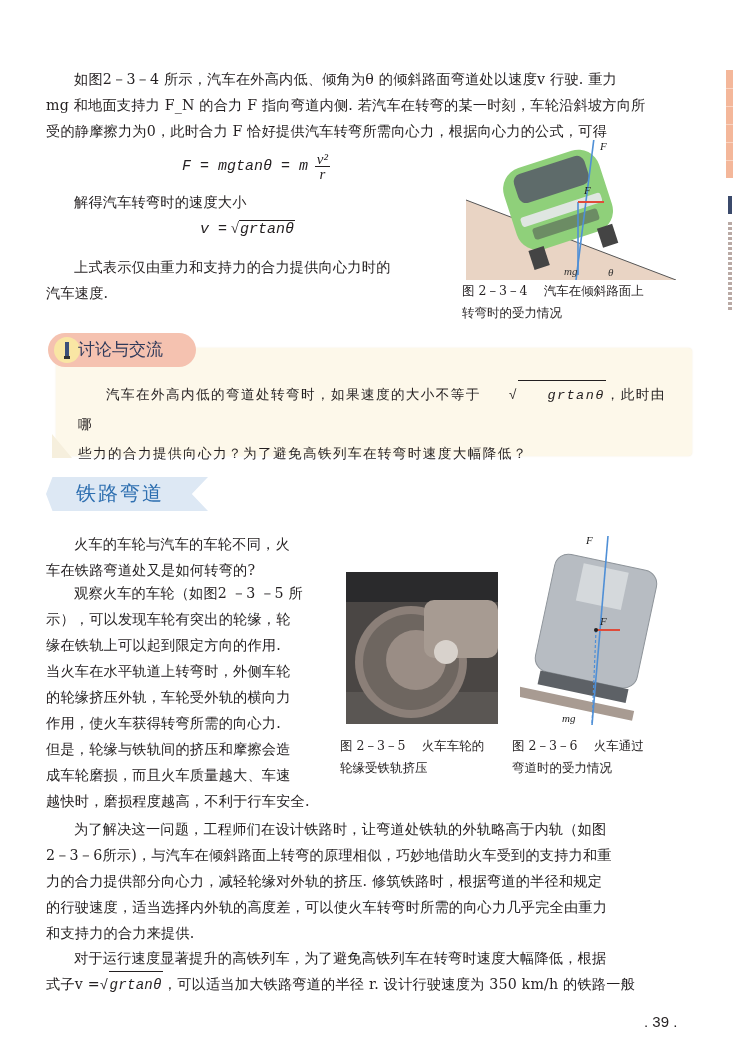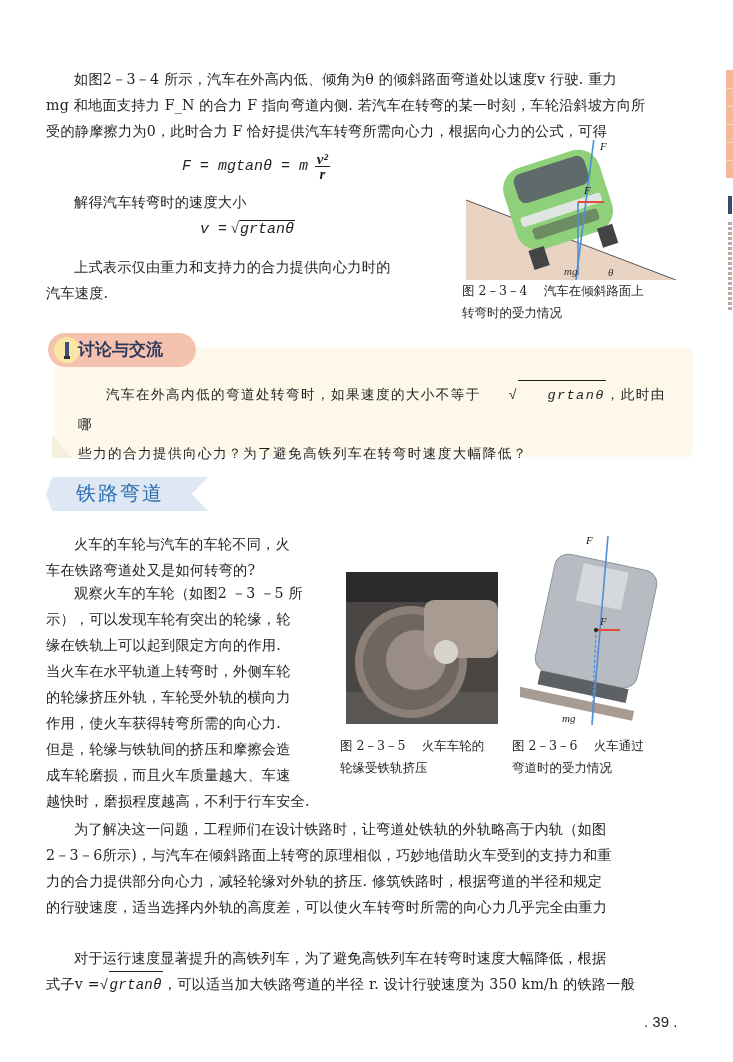--- a/index.html
+++ b/index.html
@@ -6,36 +6,36 @@
   body{width:733px;height:1062px;background:#ffffff;position:relative;overflow:hidden;
        font-family:"DejaVu Serif","Liberation Serif",serif;color:#231f20;}
   .p{position:absolute;font-size:14.2px;line-height:26px;letter-spacing:0.2px;}
   .i{font-style:italic;font-family:Liberation Mono, monospace;}
   .side-tab{position:absolute;left:726px;top:70px;width:7px;height:108px;background:#f4b79a;}
   .side-tab .ln{position:absolute;left:0;width:7px;height:1px;background:#f9d4c2;}
   .side-text{position:absolute;left:727px;top:196px;width:6px;height:120px;}
   .side-text .dk{position:absolute;left:1px;top:0;width:4px;height:18px;background:#3b4a6b;}
   .side-text .lt{position:absolute;left:1px;top:26px;width:4px;height:90px;background:repeating-linear-gradient(#b9a9a4 0 3px,transparent 3px 5px);}
   .formula{position:absolute;font-family:"Liberation Serif","DejaVu Serif",serif;font-size:15px;}
-  .frac{display:inline-block;vertical-align:middle;text-align:center;line-height:14px;margin-left:3px;font-weight:bold;}
+  .frac{display:inline-block;vertical-align:middle;text-align:center;line-height:14px;margin-left:3px;}
   .frac span{display:block;font-style:italic;}
   .frac .num{border-bottom:1px solid #231f20;padding:0 2px;}
   .sqrt{display:inline-block;}
   .sqrt .rad{display:inline-block;border-top:1px solid #231f20;padding:0 1px;}
   .cap{position:absolute;font-size:12.5px;line-height:22px;color:#231f20;}
   
   .car-fig{position:absolute;left:466px;top:140px;width:210px;height:140px;}
   
   .disc-box{position:absolute;left:56px;top:348px;width:636px;height:108px;background:#fdf8ea;
             border-radius:4px;box-shadow:0 0 2px #f1ead8;}
   .disc-box:before{content:"";position:absolute;left:-4px;bottom:-2px;width:20px;height:24px;background:#f6efdd;
             clip-path:polygon(0 0,100% 100%,0 100%);}
   .disc-label{position:absolute;left:48px;top:333px;width:148px;height:34px;background:#f5c2b0;border-radius:17px;}
   .disc-label .ic{position:absolute;left:6px;top:4px;width:26px;height:26px;border-radius:13px;background:#f9e6a4;}
-  .disc-title{position:absolute;left:78px;top:338px;font-family:"DejaVu Sans","Liberation Sans",sans-serif;font-weight:bold;font-size:17px;color:#2f3a5a;}
+  .disc-title{position:absolute;left:78px;top:338px;font-family:"DejaVu Sans","Liberation Sans",sans-serif;font-weight:normal;font-size:17px;color:#2f3a5a;}
   .disc-text{position:absolute;left:78px;top:380px;width:600px;font-size:13.6px;line-height:29px;letter-spacing:1.4px;}
   
   .sec-head{position:absolute;left:46px;top:477px;width:162px;height:34px;background:#dde8f4;
             clip-path:polygon(4% 0,100% 0,90% 50%,100% 100%,4% 100%,0 50%);}
   .sec-title{position:absolute;left:76px;top:480px;font-family:"DejaVu Sans","Liberation Sans",sans-serif;font-size:20px;color:#2e6fb0;letter-spacing:2px;text-align:right;}
   .wheel-photo{position:absolute;left:346px;top:572px;width:152px;height:152px;background:#4a4644;overflow:hidden;}
   .train-fig{position:absolute;left:520px;top:530px;width:140px;height:200px;}
   .pagenum{position:absolute;left:644px;top:1013px;font-family:"Liberation Sans","DejaVu Sans",sans-serif;font-size:15px;text-align:right;}
 </style>
 </head>
@@ -173,20 +173,21 @@
 <div class="cap" style="left:512px;top:735px;width:160px;">
   <div>图 2－3－6　 火车通过</div>
   <div>弯道时的受力情况</div>
 </div>
 
 <div class="p" style="left:46px;top:816px;width:640px;">
   <div style="text-indent:28px">为了解决这一问题，工程师们在设计铁路时，让弯道处铁轨的外轨略高于内轨（如图</div>
   <div>2－3－6所示)，与汽车在倾斜路面上转弯的原理相似，巧妙地借助火车受到的支持力和重</div>
   <div>力的合力提供部分向心力，减轻轮缘对外轨的挤压. 修筑铁路时，根据弯道的半径和规定</div>
   <div>的行驶速度，适当选择内外轨的高度差，可以使火车转弯时所需的向心力几乎完全由重力</div>
+  <div>和支持力的合力来提供.</div>
 </div>
 
 <div class="p" style="left:46px;top:945px;width:640px;">
   <div style="text-indent:28px">对于运行速度显著提升的高铁列车，为了避免高铁列车在转弯时速度大幅降低，根据</div>
   <div><span>式子v =</span><span class="sqrt i">√<span class="rad">grtanθ</span></span><span>，可以适当加大铁路弯道的半径 r. 设计行驶速度为 350 km/h 的铁路一般</span></div>
 </div>
 
 <div class="pagenum">. 39 .</div>
 
 </body></html>

